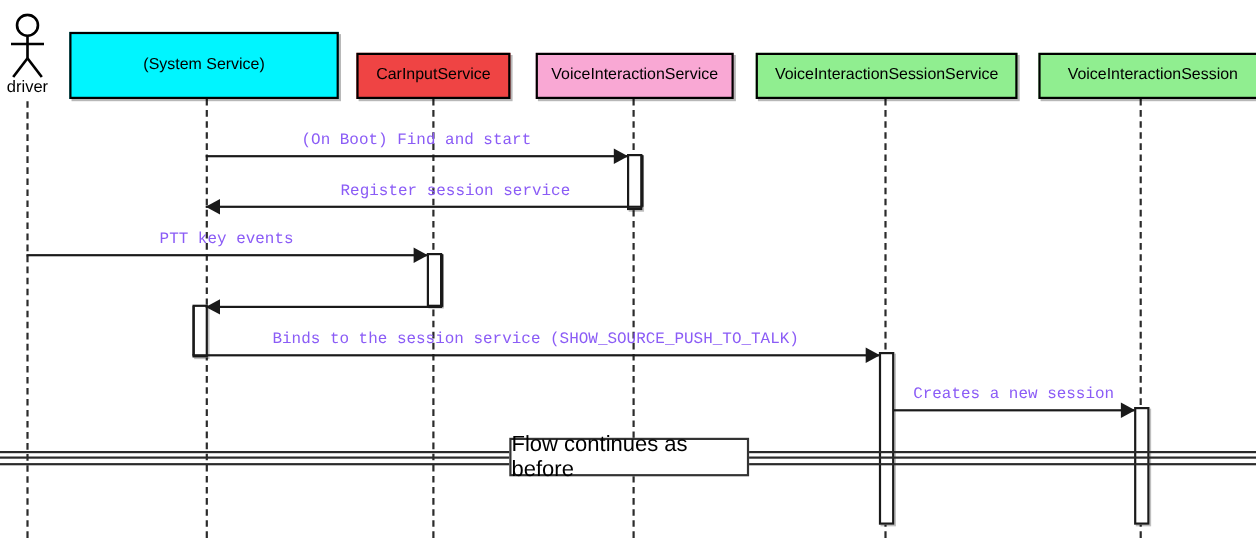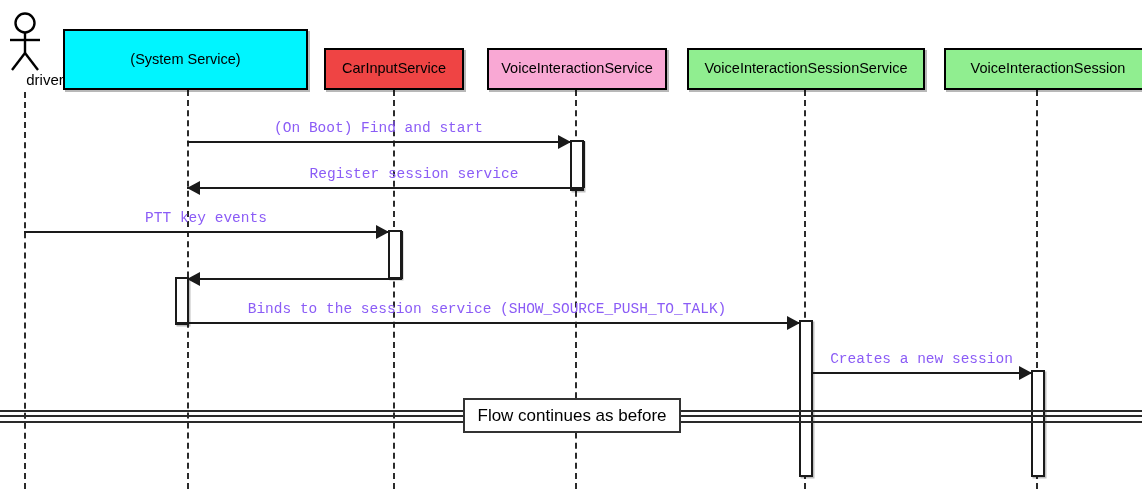--- a/index.html
+++ b/index.html
@@ -26,21 +26,21 @@
         border-top:7px solid transparent;border-bottom:7px solid transparent;}
   .arrow-r{border-left:13px solid #1a1a1a;}
   .arrow-l{border-right:13px solid #1a1a1a;}
 
   .msg-label{position:absolute;font-size:14.5px;color:#8b5cf6;white-space:nowrap;
              text-align:center;font-family:Liberation Mono, monospace;}
 
   .divider-line{position:absolute;height:0;border-top:2px solid #2a2a2a;}
   .note-box{position:absolute;box-sizing:border-box;background:#fff;
             border:2px solid #333;display:flex;align-items:center;
-            justify-content:center;font-size:17px;color:#000;z-index:5;}
+            justify-content:center;font-size:20px;color:#000;z-index:5;}
 </style>
 </head>
 <body>
 
 <div id="diagram">
 
   <div class="lifeline" style="left:24px;top:92px;height:397px;"></div>
   <div class="lifeline" style="left:187px;top:90px;height:399px;"></div>
   <div class="lifeline" style="left:393px;top:90px;height:399px;"></div>
   <div class="lifeline" style="left:575px;top:90px;height:399px;"></div>
@@ -49,21 +49,21 @@
 
   <div class="actor" style="left:4px;top:12px;">
     <svg width="42" height="62" viewBox="0 0 42 62">
       <circle cx="21" cy="11" r="9.5" fill="none" stroke="#000" stroke-width="2.4"></circle>
       <line x1="21" y1="21" x2="21" y2="41" stroke="#000" stroke-width="2.4"></line>
       <line x1="6" y1="28" x2="36" y2="28" stroke="#000" stroke-width="2.4"></line>
       <line x1="21" y1="41" x2="8" y2="58" stroke="#000" stroke-width="2.4"></line>
       <line x1="21" y1="41" x2="34" y2="58" stroke="#000" stroke-width="2.4"></line>
     </svg>
   </div>
-  <div class="actor-label" style="left:0px;top:71px;width:50px;padding-left:20px;">driver</div>
+  <div class="actor-label" style="left:0px;top:71px;width:50px;">driver</div>
 
   <div class="pbox" style="left:63px;top:29px;width:245px;height:61px;background:#00F5FF;">
     <div>
       <div>(System Service)</div>
     </div>
   </div>
 
   <div class="pbox" style="left:324px;top:48px;width:140px;height:42px;background:#ef4444;">
     <span>CarInputService</span>
   </div>

